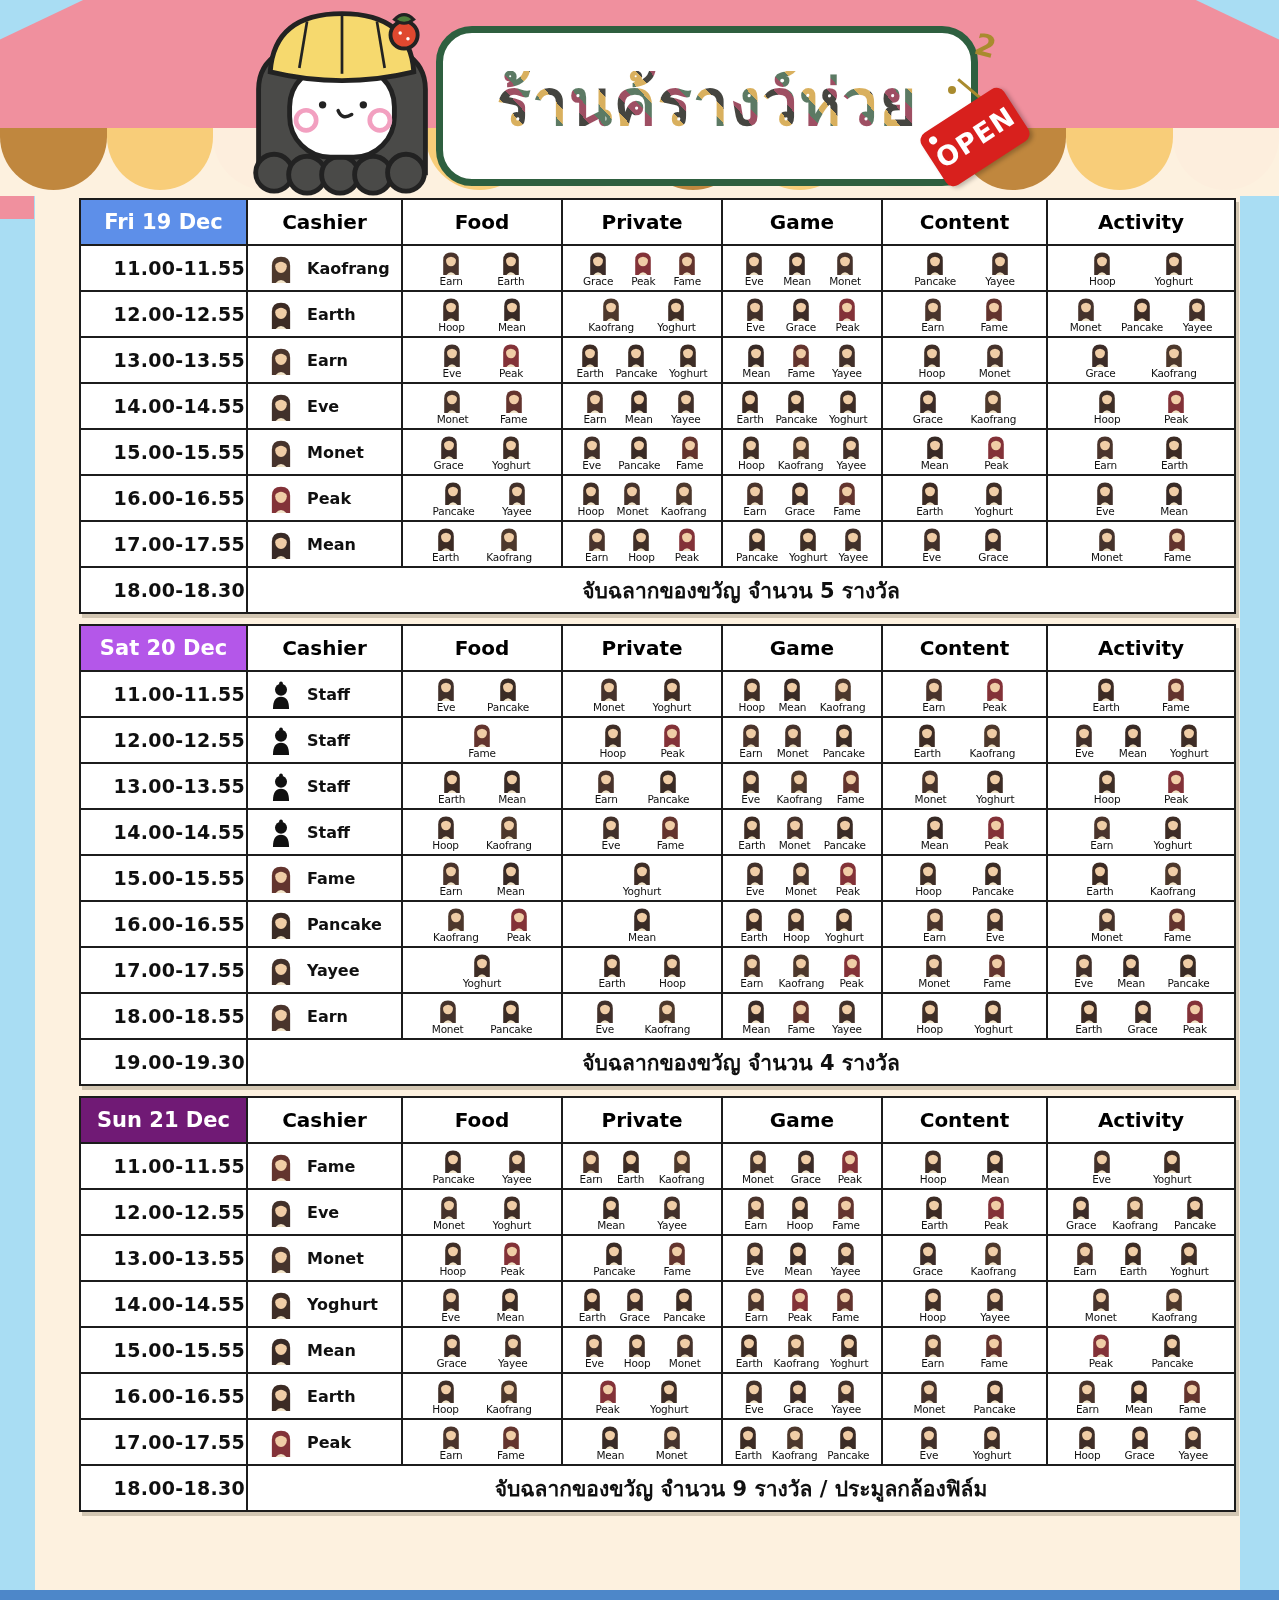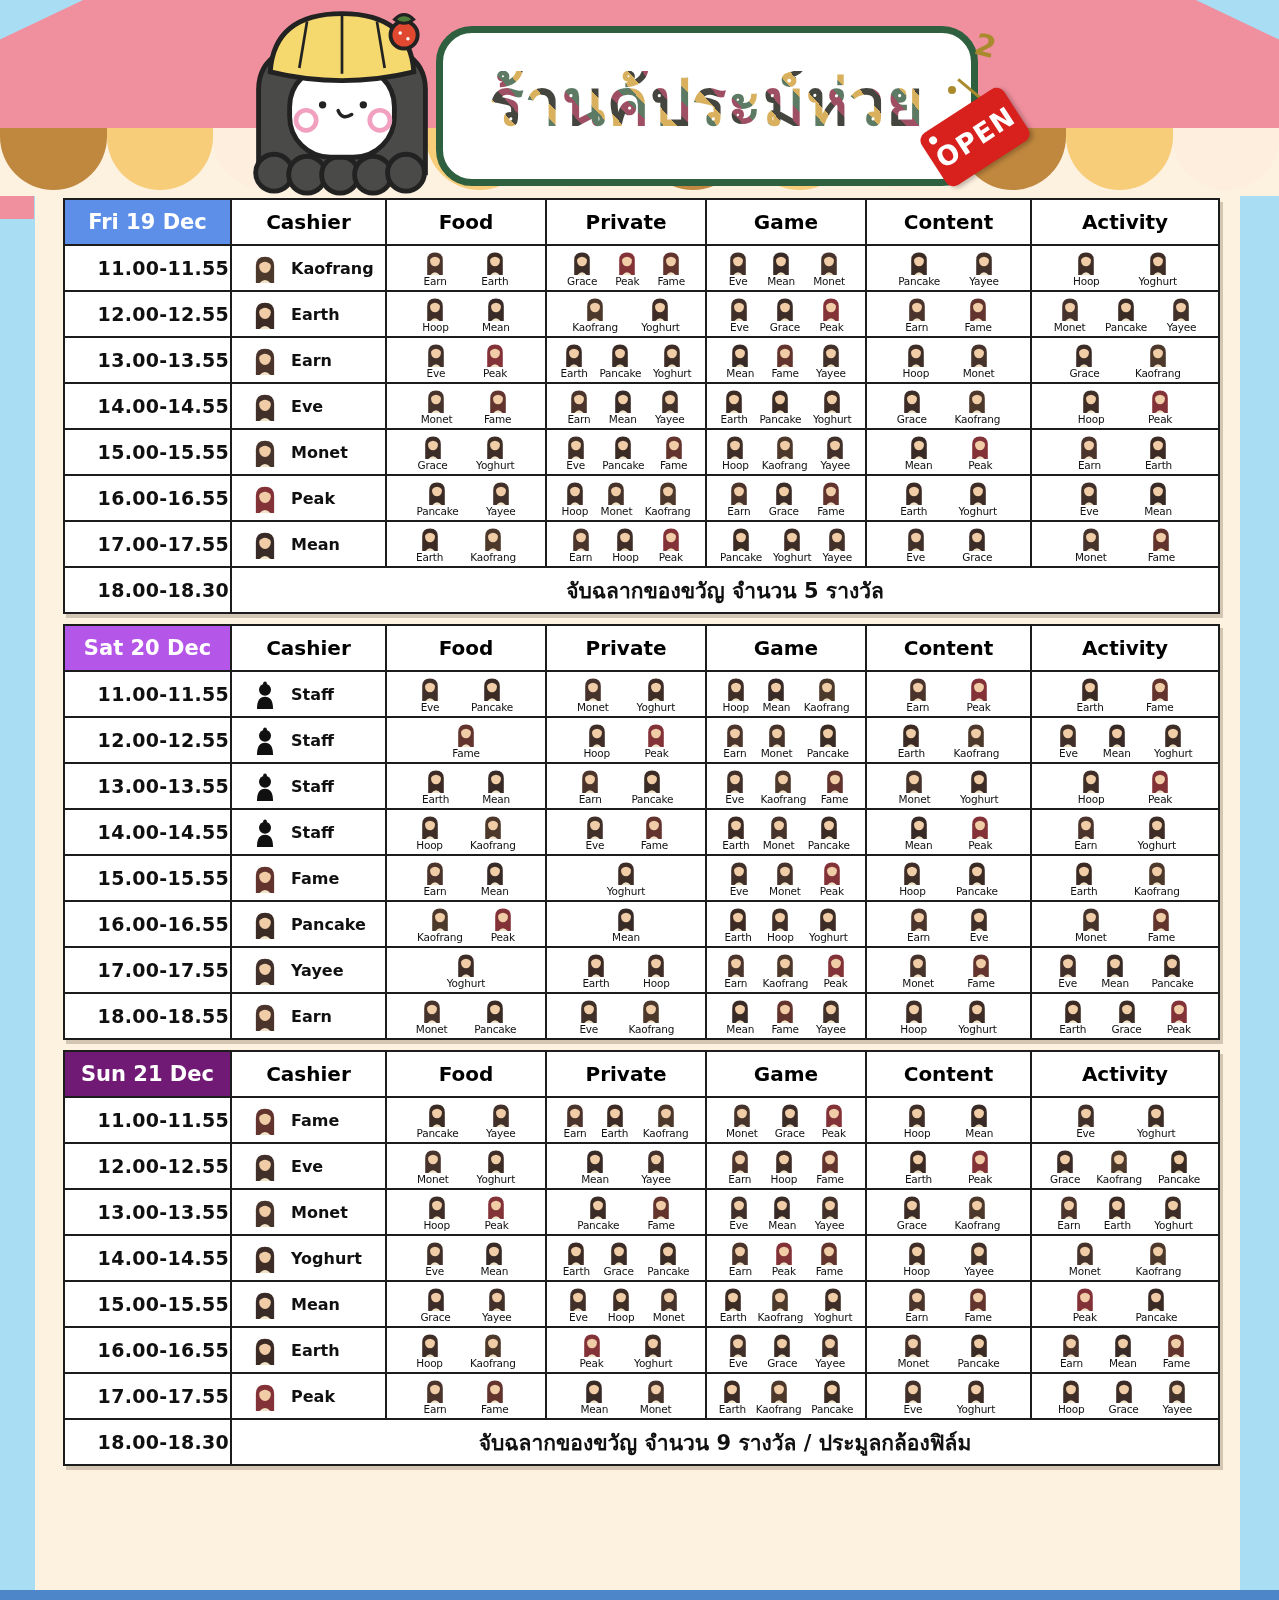--- a/index.html
+++ b/index.html
@@ -47,21 +47,21 @@
     border-radius:9px;transform:rotate(-33deg);z-index:6;
     display:flex;align-items:center;justify-content:center;
     color:#fff;font-size:27px;font-weight:bold;letter-spacing:1px;
     box-shadow:2px 3px 4px rgba(0,0,0,.25);
   }
   .open-tag::before{
     content:"";position:absolute;left:8px;top:7px;width:8px;height:8px;border-radius:50%;background:#fff;
   }
 
   
-  .tables{position:absolute;top:198px;left:63px;width:1155px;}
+  .tables{position:absolute;top:198px;left:79px;width:1155px;}
   table.sched{
     border-collapse:collapse;table-layout:fixed;width:1155px;background:#fff;
     box-shadow:3px 4px 0 rgba(100,85,60,.28);
     margin-bottom:10px;
   }
   table.sched td,table.sched th{border:2.4px solid #1c1c1c;overflow:hidden;}
   tr.hrow{height:37px;}
   table.sched tr{height:46px;}
   tr.note-row{height:50px;}
   th.daycell{color:#fff;font-size:21px;font-weight:bold;text-align:center;}
@@ -124,21 +124,21 @@
       <path d="M83 10 Q85 22 87 34" fill="none" stroke="#222" stroke-width="1.4"></path>
 
       <circle cx="97" cy="17" r="7" fill="#e0482f" stroke="#222" stroke-width="2"></circle>
       <path d="M92 9 q5 -5 10 0 q-5 4 -10 0 Z" fill="#4e7d3a" stroke="#222" stroke-width="1.5"></path>
       <circle cx="95" cy="16" r="0.9" fill="#fff"></circle>
       <circle cx="99" cy="19" r="0.9" fill="#fff"></circle>
     </svg>
   </div>
 
   <div class="sign">
-    <div class="shop-title">ร้านค้ประม์ห่วย</div>
+    <div class="shop-title">ร้านค้รางว์ห่วย</div>
   </div>
 
   <div class="badge2">2</div>
   <div class="open-knot"></div>
   <div class="open-string"></div>
   <div class="open-tag">
     <span>OPEN</span>
   </div>
 </div>
 
@@ -2599,20 +2599,24 @@
     <ellipse cx="12" cy="11.5" rx="5.4" ry="6.2" fill="#f0cda6"></ellipse>
     <path d="M5.8 10.5 Q6.2 4.5 12 4.5 Q17.8 4.5 18.2 10.5 Q14.8 7.2 12 7.2 Q9.2 7.2 5.8 10.5 Z" fill="#833238"></path>
     <path d="M7 27 Q12 21.5 17 27 Z" fill="#f2e4c8"></path>
   </svg>
                 </span>
     <span class="mname">Peak</span>
   </span>
             </div>
           </td>
         </tr>
+        <tr class="note-row">
+          <td class="timecell">19.00-19.30</td>
+          <td class="notecell" colspan="6">จับฉลากของขวัญ จำนวน 4 รางวัล</td>
+        </tr>
       </tbody>
     </table>
     <table class="sched">
       <colgroup>
         <col style="width:167px">
         <col style="width:155px">
         <col style="width:160px">
         <col style="width:160px">
         <col style="width:160px">
         <col style="width:165px">

